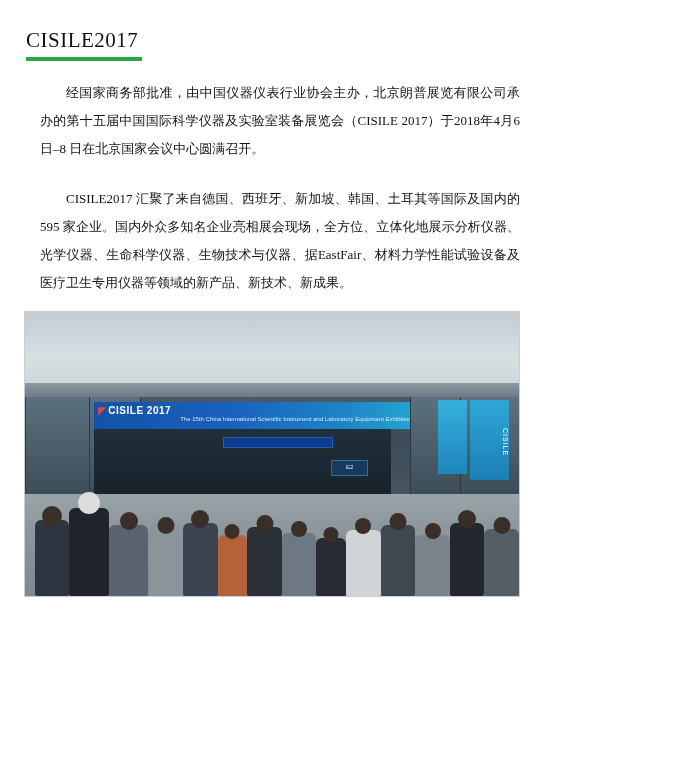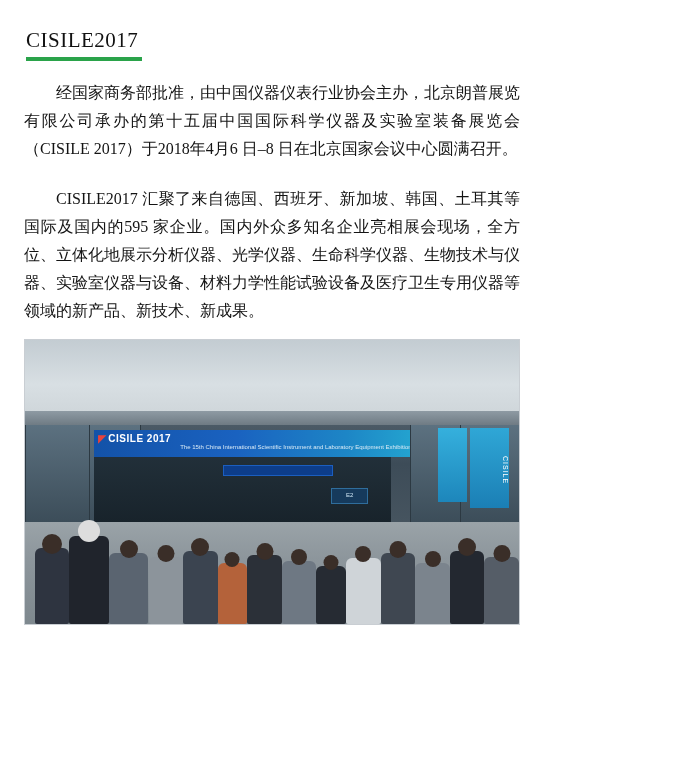--- a/index.html
+++ b/index.html
@@ -31,22 +31,22 @@
     margin: 0 0 4px 0;
     font-weight: 400;
   }
   .title-rule {
     height: 4px;
     background: #2aa34a;
     width: 116px;
     margin: 0 0 18px 2px;
   }
   p.para {
-    margin: 0 0 4px 0;
-    font-size: 16px;
+    margin: 0 0 4px 16px;
+    font-size: 13px;
     line-height: 28px;
     text-align: justify;
     text-justify: inter-ideograph;
     text-indent: 2em;
     color: #141414;
     font-family: "Liberation Serif", serif;
   }
   .para-gap {
     height: 18px;
   }
@@ -150,21 +150,21 @@
 
 <div class="page">
 
   <h1 class="doc-title">CISILE2017</h1>
   <div class="title-rule"></div>
 
   <p class="para">经国家商务部批准，由中国仪器仪表行业协会主办，北京朗普展览有限公司承办的第十五届中国国际科学仪器及实验室装备展览会（CISILE 2017）于2018年4月6 日–8 日在北京国家会议中心圆满召开。</p>
 
   <div class="para-gap"></div>
 
-  <p class="para">CISILE2017 汇聚了来自德国、西班牙、新加坡、韩国、土耳其等国际及国内的595 家企业。国内外众多知名企业亮相展会现场，全方位、立体化地展示分析仪器、光学仪器、生命科学仪器、生物技术与仪器、实验室仪器与设备、材料力学性能试验设备及医疗卫生专用仪器等领域的新产品、新技术、新成果。</p>
+  <p class="para">CISILE2017 汇聚了来自德国、西班牙、新加坡、韩国、土耳其等国际及国内的595 家企业。国内外众多知名企业亮相展会现场，全方位、立体化地展示分析仪器、光学仪器、生命科学仪器、生物技术与仪器、据EastFair、材料力学性能试验设备及医疗卫生专用仪器等领域的新产品、新技术、新成果。</p>
 
   <div class="figure">
     <div class="photo">
       <div class="sky"></div>
       <div class="building-top"></div>
       <div class="roof-band"></div>
       <div class="facade">
         <div class="glass-col" style="left:0%;width:13%;"></div>
         <div class="glass-col" style="left:13%;width:10%;"></div>
         <div class="glass-col" style="left:78%;width:10%;"></div>

